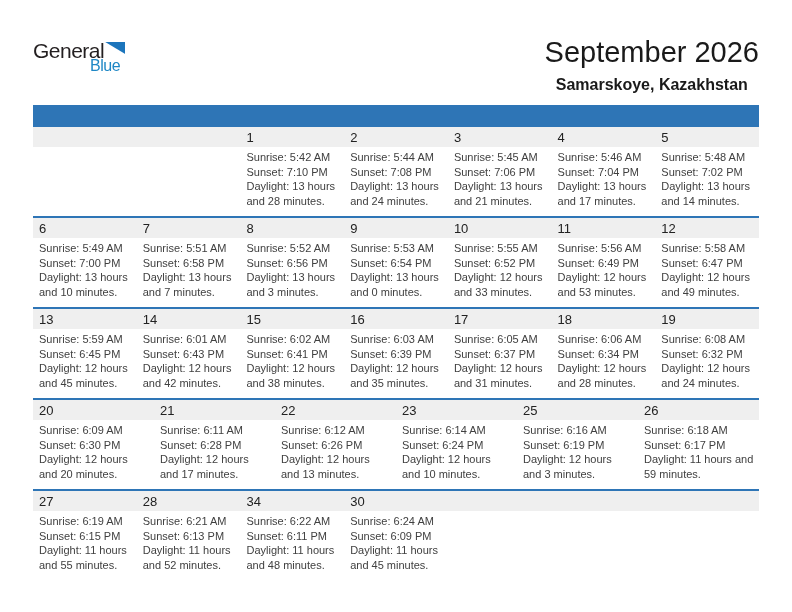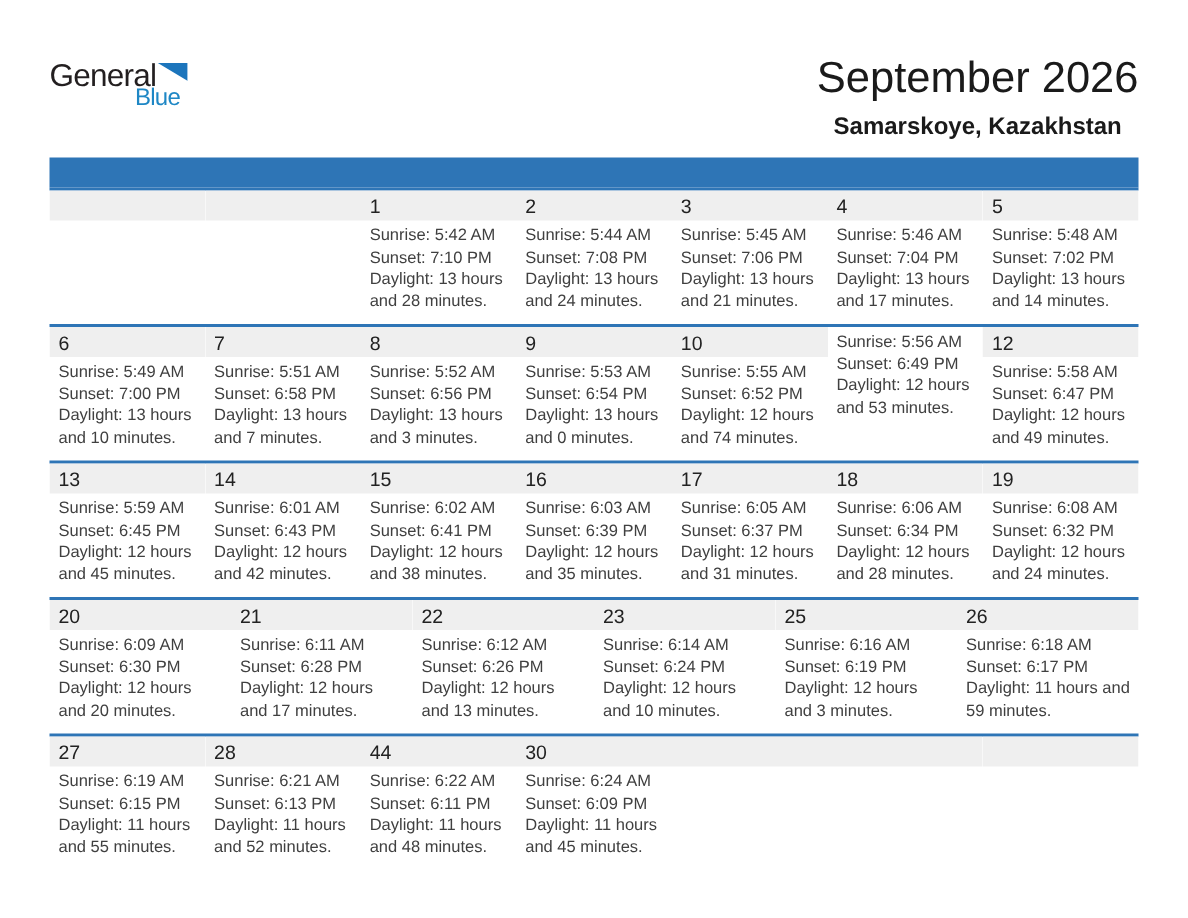--- a/index.html
+++ b/index.html
@@ -141,24 +141,25 @@
               <div>Sunrise: 5:53 AM</div>
               <div>Sunset: 6:54 PM</div>
               <div>Daylight: 13 hours and 0 minutes.</div>
             </div>
           </div>
           <div class="day-cell">
             <div class="day-strip">10</div>
             <div class="day-body">
               <div>Sunrise: 5:55 AM</div>
               <div>Sunset: 6:52 PM</div>
-              <div>Daylight: 12 hours and 74 minutes.</div>
-            </div>
-          </div>
-          <div class="day-cell">
+              <div>Daylight: 12 hours and 33 minutes.</div>
+            </div>
+          </div>
+          <div class="day-cell">
+            <div class="day-strip">11</div>
             <div class="day-body">
               <div>Sunrise: 5:56 AM</div>
               <div>Sunset: 6:49 PM</div>
               <div>Daylight: 12 hours and 53 minutes.</div>
             </div>
           </div>
           <div class="day-cell">
             <div class="day-strip">12</div>
             <div class="day-body">
               <div>Sunrise: 5:58 AM</div>
@@ -286,21 +287,21 @@
           </div>
           <div class="day-cell">
             <div class="day-strip">28</div>
             <div class="day-body">
               <div>Sunrise: 6:21 AM</div>
               <div>Sunset: 6:13 PM</div>
               <div>Daylight: 11 hours and 52 minutes.</div>
             </div>
           </div>
           <div class="day-cell">
-            <div class="day-strip">44</div>
+            <div class="day-strip">34</div>
             <div class="day-body">
               <div>Sunrise: 6:22 AM</div>
               <div>Sunset: 6:11 PM</div>
               <div>Daylight: 11 hours and 48 minutes.</div>
             </div>
           </div>
           <div class="day-cell">
             <div class="day-strip">30</div>
             <div class="day-body">
               <div>Sunrise: 6:24 AM</div>

